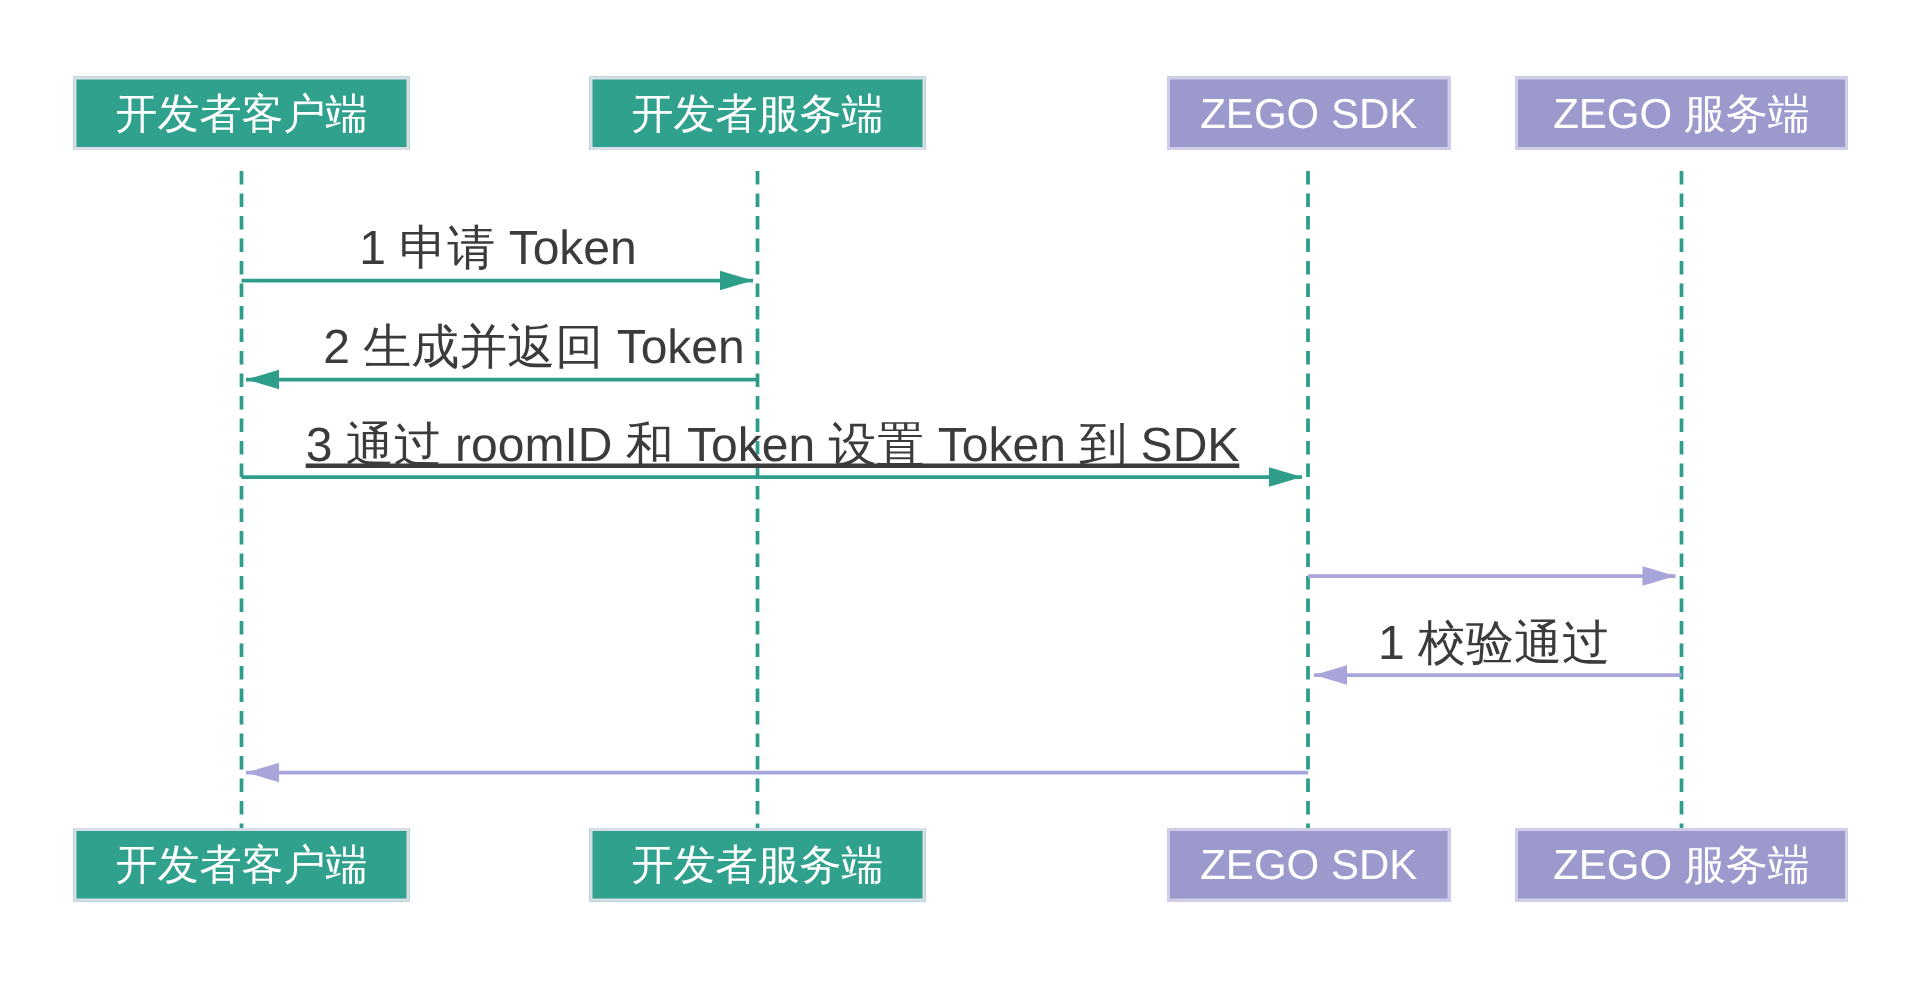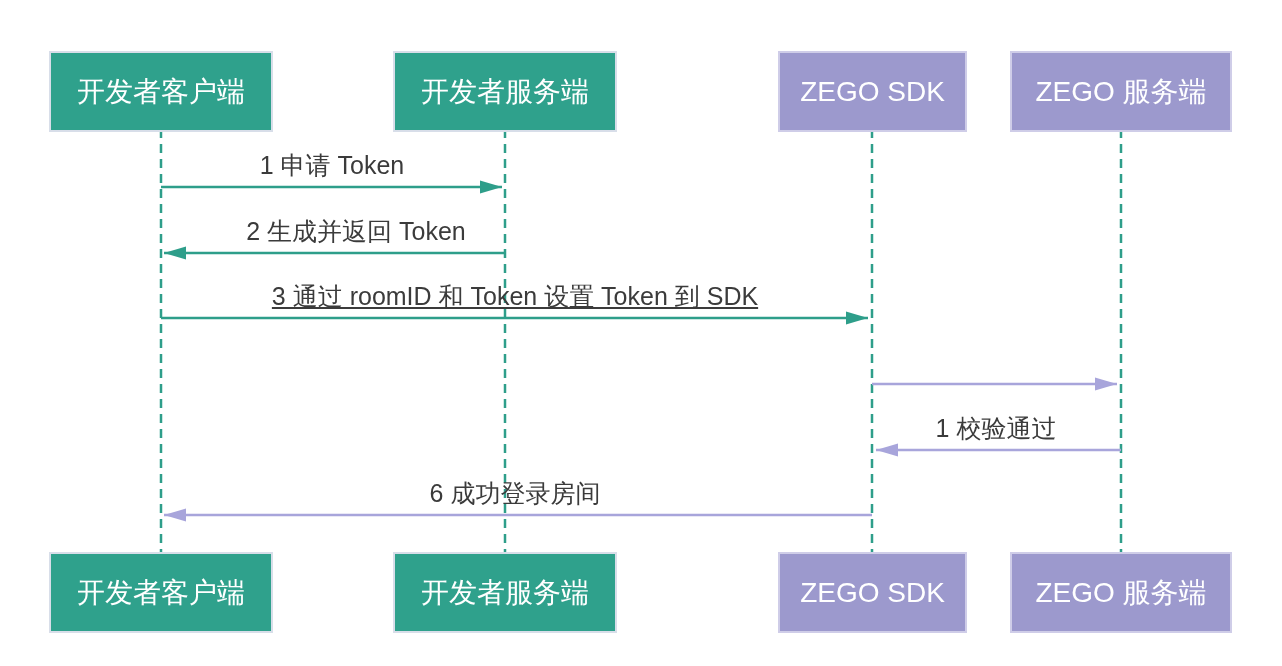--- a/index.html
+++ b/index.html
@@ -34,36 +34,36 @@
     stroke: var(--teal-line);
     stroke-width: 2.5;
     stroke-dasharray: 9 6;
     fill: none;
   }
   .msg-line { stroke-width: 2.5; fill: none; }
   .msg-line.teal { stroke: var(--teal-line); }
   .msg-line.purple { stroke: var(--purple-line); }
   .pbox {
     position: absolute;
-    height: 81px;
+    height: 49px;
     display: flex;
     align-items: center;
     justify-content: center;
     font-size: 28px;
     font-weight: 500;
     color: var(--label-text);
     text-align: center;
     white-space: nowrap;
   }
   .pbox.teal   { background: var(--teal);   border: 2px solid var(--box-border-teal); }
   .pbox.purple { background: var(--purple); border: 2px solid var(--box-border-purple); }
   .msg-label {
     position: absolute;
     transform: translateX(-50%);
-    font-size: 25px;
+    font-size: 32px;
     line-height: 31px;
     color: var(--text);
     white-space: nowrap;
   }
 </style>
 </head>
 <body>
 
 <div class="canvas">
 
@@ -97,15 +97,14 @@
 
   <div class="pbox teal" style="left:49px;  top:552px; width:224px;">开发者客户端</div>
   <div class="pbox teal" style="left:393px; top:552px; width:224px;">开发者服务端</div>
   <div class="pbox purple" style="left:778px; top:552px; width:189px;">ZEGO SDK</div>
   <div class="pbox purple" style="left:1010px;top:552px; width:222px;">ZEGO 服务端</div>
 
   <div class="msg-label" style="left:332px; top:150px;">1 申请 Token</div>
   <div class="msg-label" style="left:332px; top:216px;margin-left:24px;">2 生成并返回 Token</div>
   <div class="msg-label" style="left:515px; top:281px;text-decoration:underline;">3 通过 roomID 和 Token 设置 Token 到 SDK</div>
   <div class="msg-label" style="left:996px; top:413px;">1 校验通过</div>
-  <div class="msg-label" style="left:515px; top:478px;">6 成功登录房间</div>
 
 </div>
 
 </body></html>

